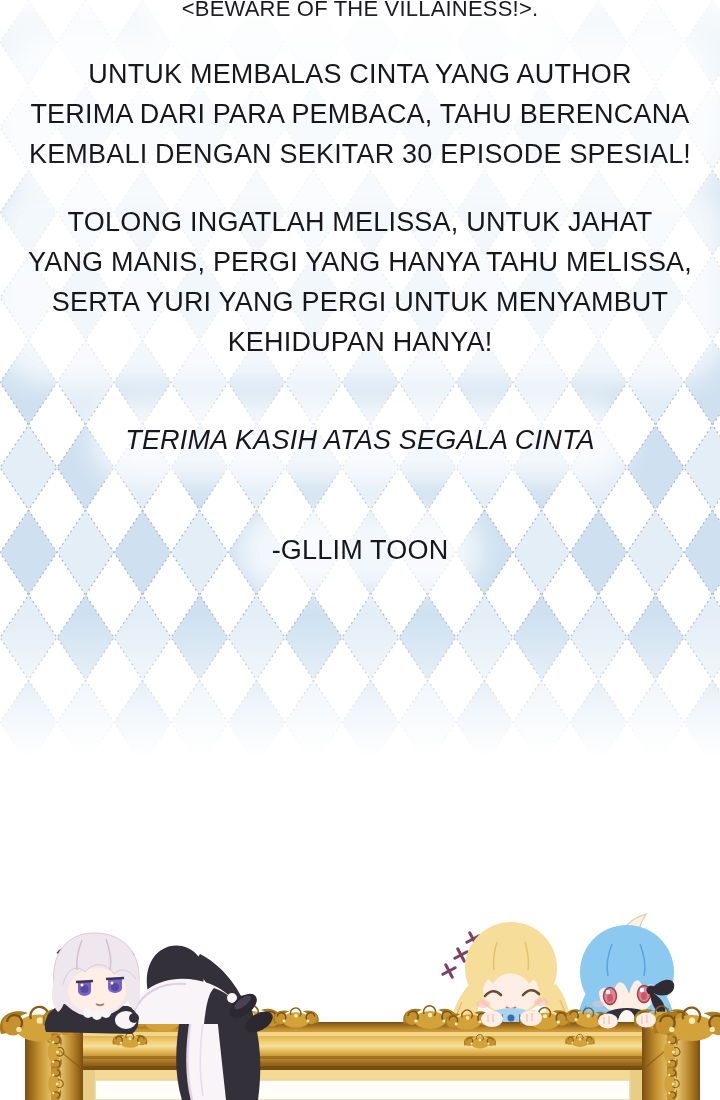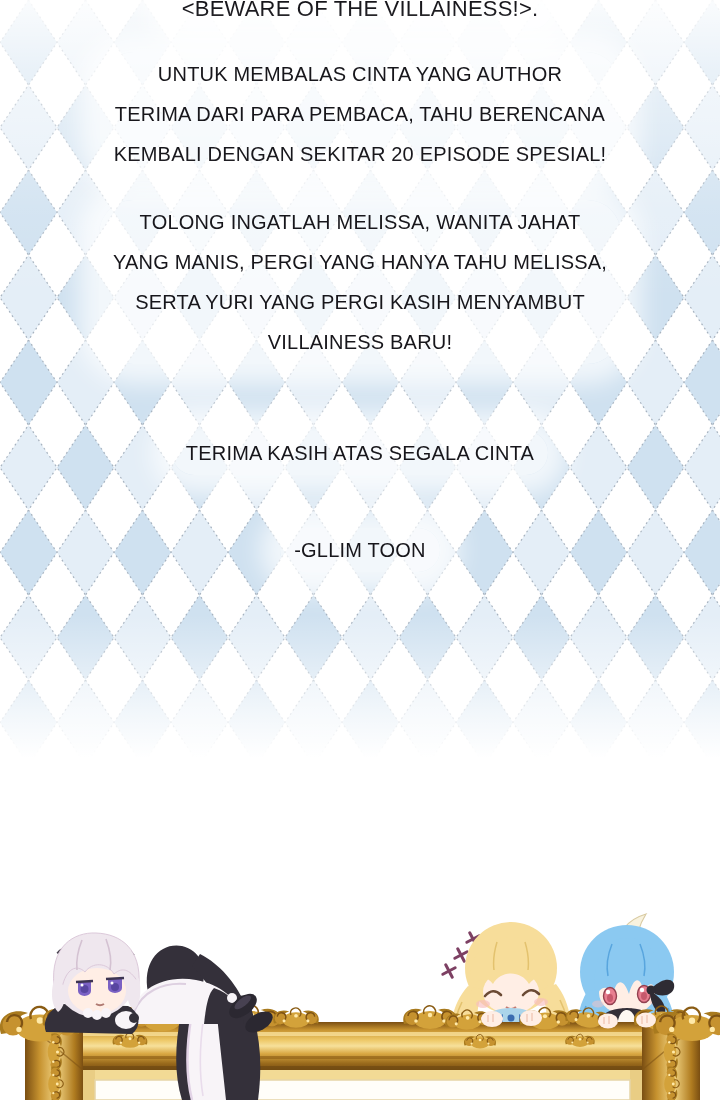--- a/index.html
+++ b/index.html
@@ -22,26 +22,26 @@
   }
   .text-layer{position:absolute;top:0;left:0;width:704px;height:1100px;}
   .tblock{position:absolute;left:0;width:720px;text-align:center;color:#17161b;}
   .halo{
     display:inline-block;
     background:rgba(255,255,255,0.72);
     border-radius:34px;
     box-shadow:0 0 24px 20px rgba(255,255,255,0.72);
     padding:2px 14px;
   }
-  .line{font-size:20px;line-height:40px;letter-spacing:0.2px;white-space:nowrap;}
+  .line{font-size:27px;line-height:40px;letter-spacing:0.2px;white-space:nowrap;}
   .title-block{top:-11px;}
   .title-block .line{font-size:22px;line-height:36px;}
   .para-announcement{top:52px;}
   .para-reminder{top:200px;}
-  .para-thanks{top:431px;}
+  .para-thanks{top:418px;font-style:italic;}
   .signature-block{top:528px;}
   .illustration{position:absolute;left:0;top:740px;width:720px;height:360px;}
 </style>
 </head>
 <body>
 
 <div class="pattern-wrap">
   <svg width="720" height="768">
     <defs>
       <pattern id="argyle" patternUnits="userSpaceOnUse" width="114" height="170">
@@ -63,30 +63,30 @@
   <div class="tblock title-block">
     <div class="halo">
       <div class="line">&lt;BEWARE OF THE VILLAINESS!&gt;.</div>
     </div>
   </div>
 
   <div class="tblock para-announcement">
     <div class="halo">
       <div class="line">UNTUK MEMBALAS CINTA YANG AUTHOR</div>
       <div class="line">TERIMA DARI PARA PEMBACA, TAHU BERENCANA</div>
-      <div class="line">KEMBALI DENGAN SEKITAR 20 EPISODE SPESIAL!</div>
+      <div class="line">KEMBALI DENGAN SEKITAR 30 EPISODE SPESIAL!</div>
     </div>
   </div>
 
   <div class="tblock para-reminder">
     <div class="halo">
-      <div class="line">TOLONG INGATLAH MELISSA, WANITA JAHAT</div>
+      <div class="line">TOLONG INGATLAH MELISSA, UNTUK JAHAT</div>
       <div class="line">YANG MANIS, PERGI YANG HANYA TAHU MELISSA,</div>
-      <div class="line">SERTA YURI YANG PERGI KASIH MENYAMBUT</div>
-      <div class="line">VILLAINESS BARU!</div>
+      <div class="line">SERTA YURI YANG PERGI UNTUK MENYAMBUT</div>
+      <div class="line">KEHIDUPAN HANYA!</div>
     </div>
   </div>
 
   <div class="tblock para-thanks">
     <div class="halo">
       <div class="line">TERIMA KASIH ATAS SEGALA CINTA</div>
     </div>
   </div>
 
   <div class="tblock signature-block">

